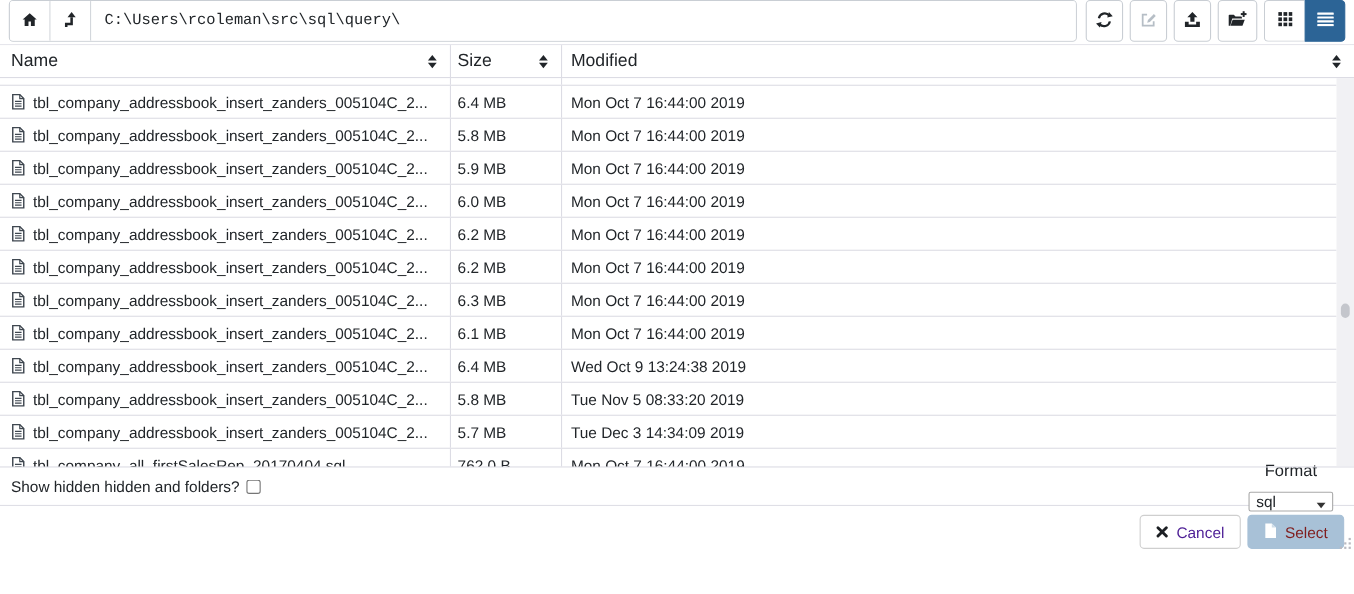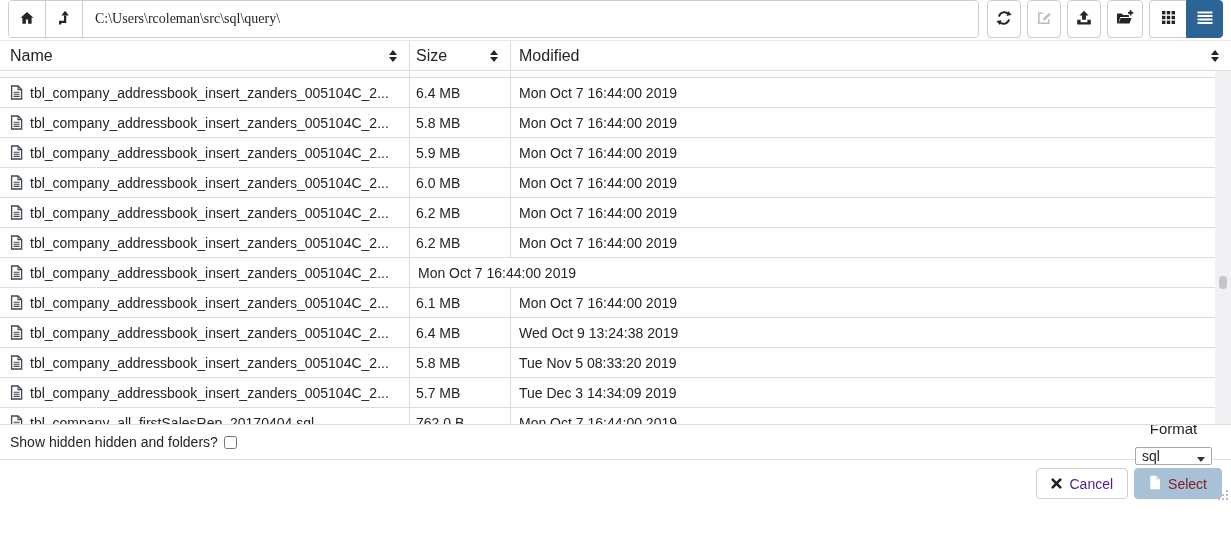--- a/index.html
+++ b/index.html
@@ -12,21 +12,21 @@
     display:flex; align-items:center; padding-left:15px; }
   .titlebar span { font-size:15px; font-weight:700; }
 
   
   .toolbar { height:41px; display:flex; align-items:center; padding:0 8px 2px 8px;
     border-bottom:1px solid #e6e6ec; }
   .path-group { flex:1 1 auto; display:flex; height:38px; border:1px solid #c9ced4;
     border-radius:4px; overflow:hidden; background:#fff; margin-right:8px; }
   .path-group button { width:37px; height:100%; background:#fff; border:none;
     border-right:1px solid #c9ced4; display:flex; align-items:center; justify-content:center; cursor:pointer; }
-  .path-group input { flex:1 1 auto; border:none; outline:none; font-family:Liberation Serif, serif;
+  .path-group input { flex:1 1 auto; border:none; outline:none; font-family:Liberation Mono, monospace;
     font-size:14px; color:#212529; padding:0 12px; }
   .tool-buttons { display:flex; align-items:center; gap:6px; }
   .tbtn { height:38px; min-width:32px; padding:0 8px; background:#fff; border:1px solid #c9ced4;
     border-radius:4px; display:flex; align-items:center; justify-content:center; cursor:pointer; }
   .tbtn.disabled { cursor:default; }
   .btn-group { display:flex; }
   .btn-group .tbtn { border-radius:0; min-width:37px; }
   .btn-group .tbtn:first-child { border-radius:4px 0 0 4px; border-right:none; }
   .btn-group .tbtn:last-child { border-radius:0 4px 4px 0; }
   .btn-group .tbtn.active { background:var(--accent,#2c6496); border-color:var(--accent,#2c6496); }
@@ -294,20 +294,21 @@
       <div class="cell col-name">
         <span class="file-icon">
           <svg width="13" height="15" viewBox="0 0 13 15">
                 <path d="M1.6 1 H8 L11.6 4.6 V14 H1.6 z" fill="none" stroke="#3f4750" stroke-width="1.3"></path>
                 <path d="M8 1 V4.6 H11.6" fill="none" stroke="#3f4750" stroke-width="1.1"></path>
                 <path d="M3.6 7.2 h6 M3.6 9.3 h6 M3.6 11.4 h6" stroke="#3f4750" stroke-width="1.1"></path>
               </svg>
         </span>
         <span class="fname">tbl_company_addressbook_insert_zanders_005104C_2...</span>
       </div>
+      <div class="cell col-size">6.3 MB</div>
       <div class="cell col-modified">Mon Oct 7 16:44:00 2019</div>
     </div>
 
     <div class="row">
       <div class="cell col-name">
         <span class="file-icon">
           <svg width="13" height="15" viewBox="0 0 13 15">
                 <path d="M1.6 1 H8 L11.6 4.6 V14 H1.6 z" fill="none" stroke="#3f4750" stroke-width="1.3"></path>
                 <path d="M8 1 V4.6 H11.6" fill="none" stroke="#3f4750" stroke-width="1.1"></path>
                 <path d="M3.6 7.2 h6 M3.6 9.3 h6 M3.6 11.4 h6" stroke="#3f4750" stroke-width="1.1"></path>

